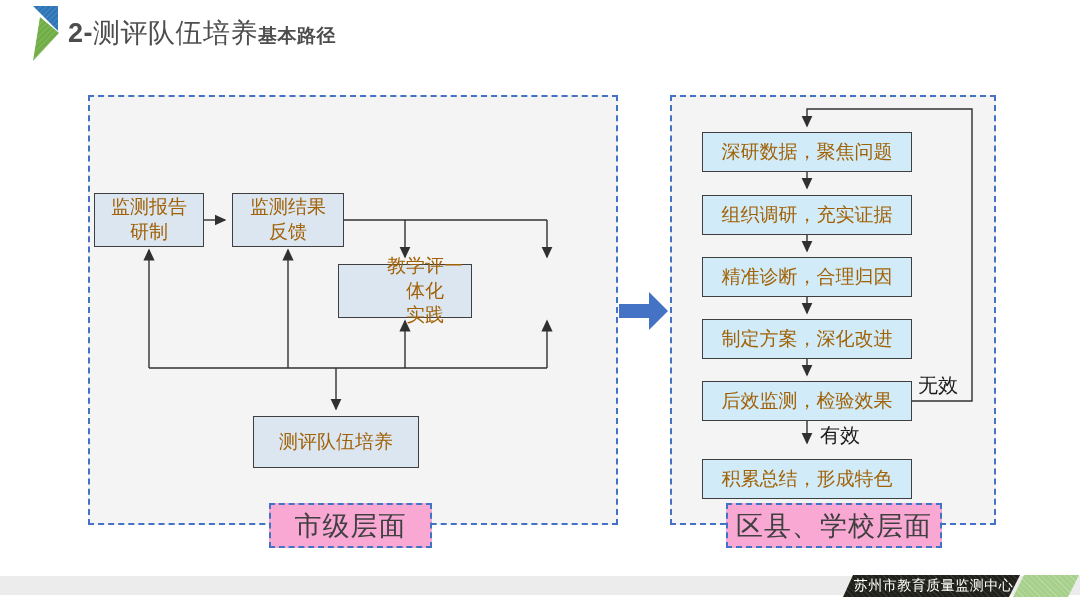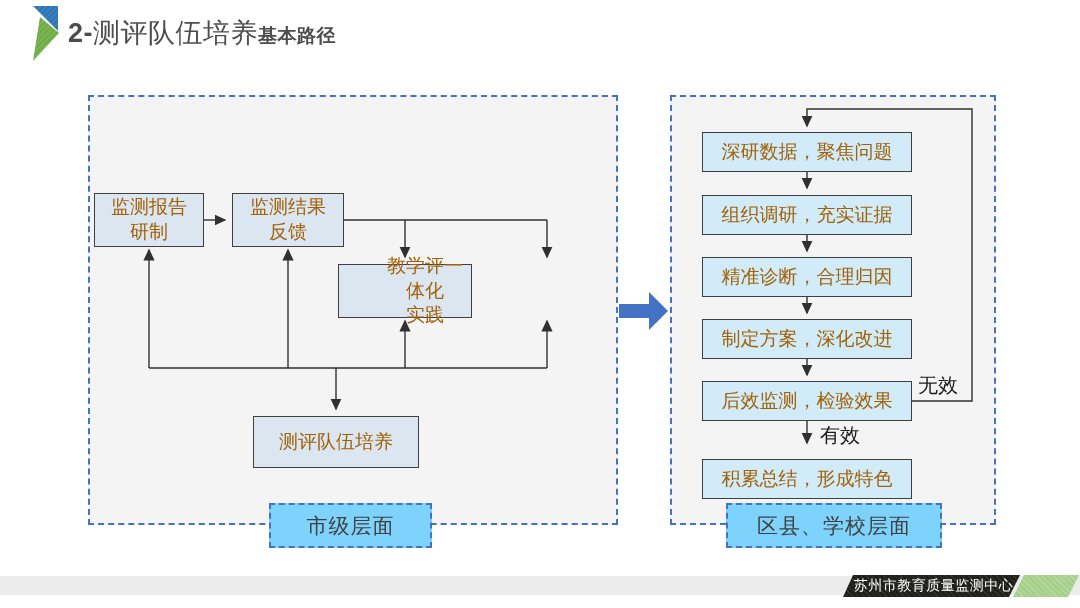--- a/index.html
+++ b/index.html
@@ -33,23 +33,23 @@
   .fbox{
     position:absolute;box-sizing:border-box;
     border:1.5px solid #3f3f3f;
     display:flex;align-items:center;justify-content:center;text-align:center;
     font-size:19px;color:#a16207;line-height:1.3;white-space:pre-line;
   }
   .fbox.city{background:#dce6f1;}
   .fbox.district{background:#d2ebf8;}
   
   .panel-cap{
-    position:absolute;background:#7dd3fc;border:2px dashed #4472c4;
+    position:absolute;background:#f9a8d4;border:2px dashed #4472c4;
     box-sizing:border-box;display:flex;align-items:center;justify-content:center;
-    font-size:21px;color:#404040;letter-spacing:1px;z-index:5;white-space:nowrap;font-family:Liberation Serif, serif;
+    font-size:27px;color:#404040;letter-spacing:1px;z-index:5;white-space:nowrap;font-family:Liberation Serif, serif;
   }
   .branch-label{
     position:absolute;font-size:20px;color:#1a1a1a;white-space:nowrap;z-index:4;
   }
   
   .big-arrow{position:absolute;left:619px;top:291px;width:50px;height:40px;}
   
   .foot-band{position:absolute;left:0;top:576px;width:1080px;height:19px;background:#ececec;}
   .foot-plate{
     position:absolute;left:843px;top:575px;width:177px;height:22px;

